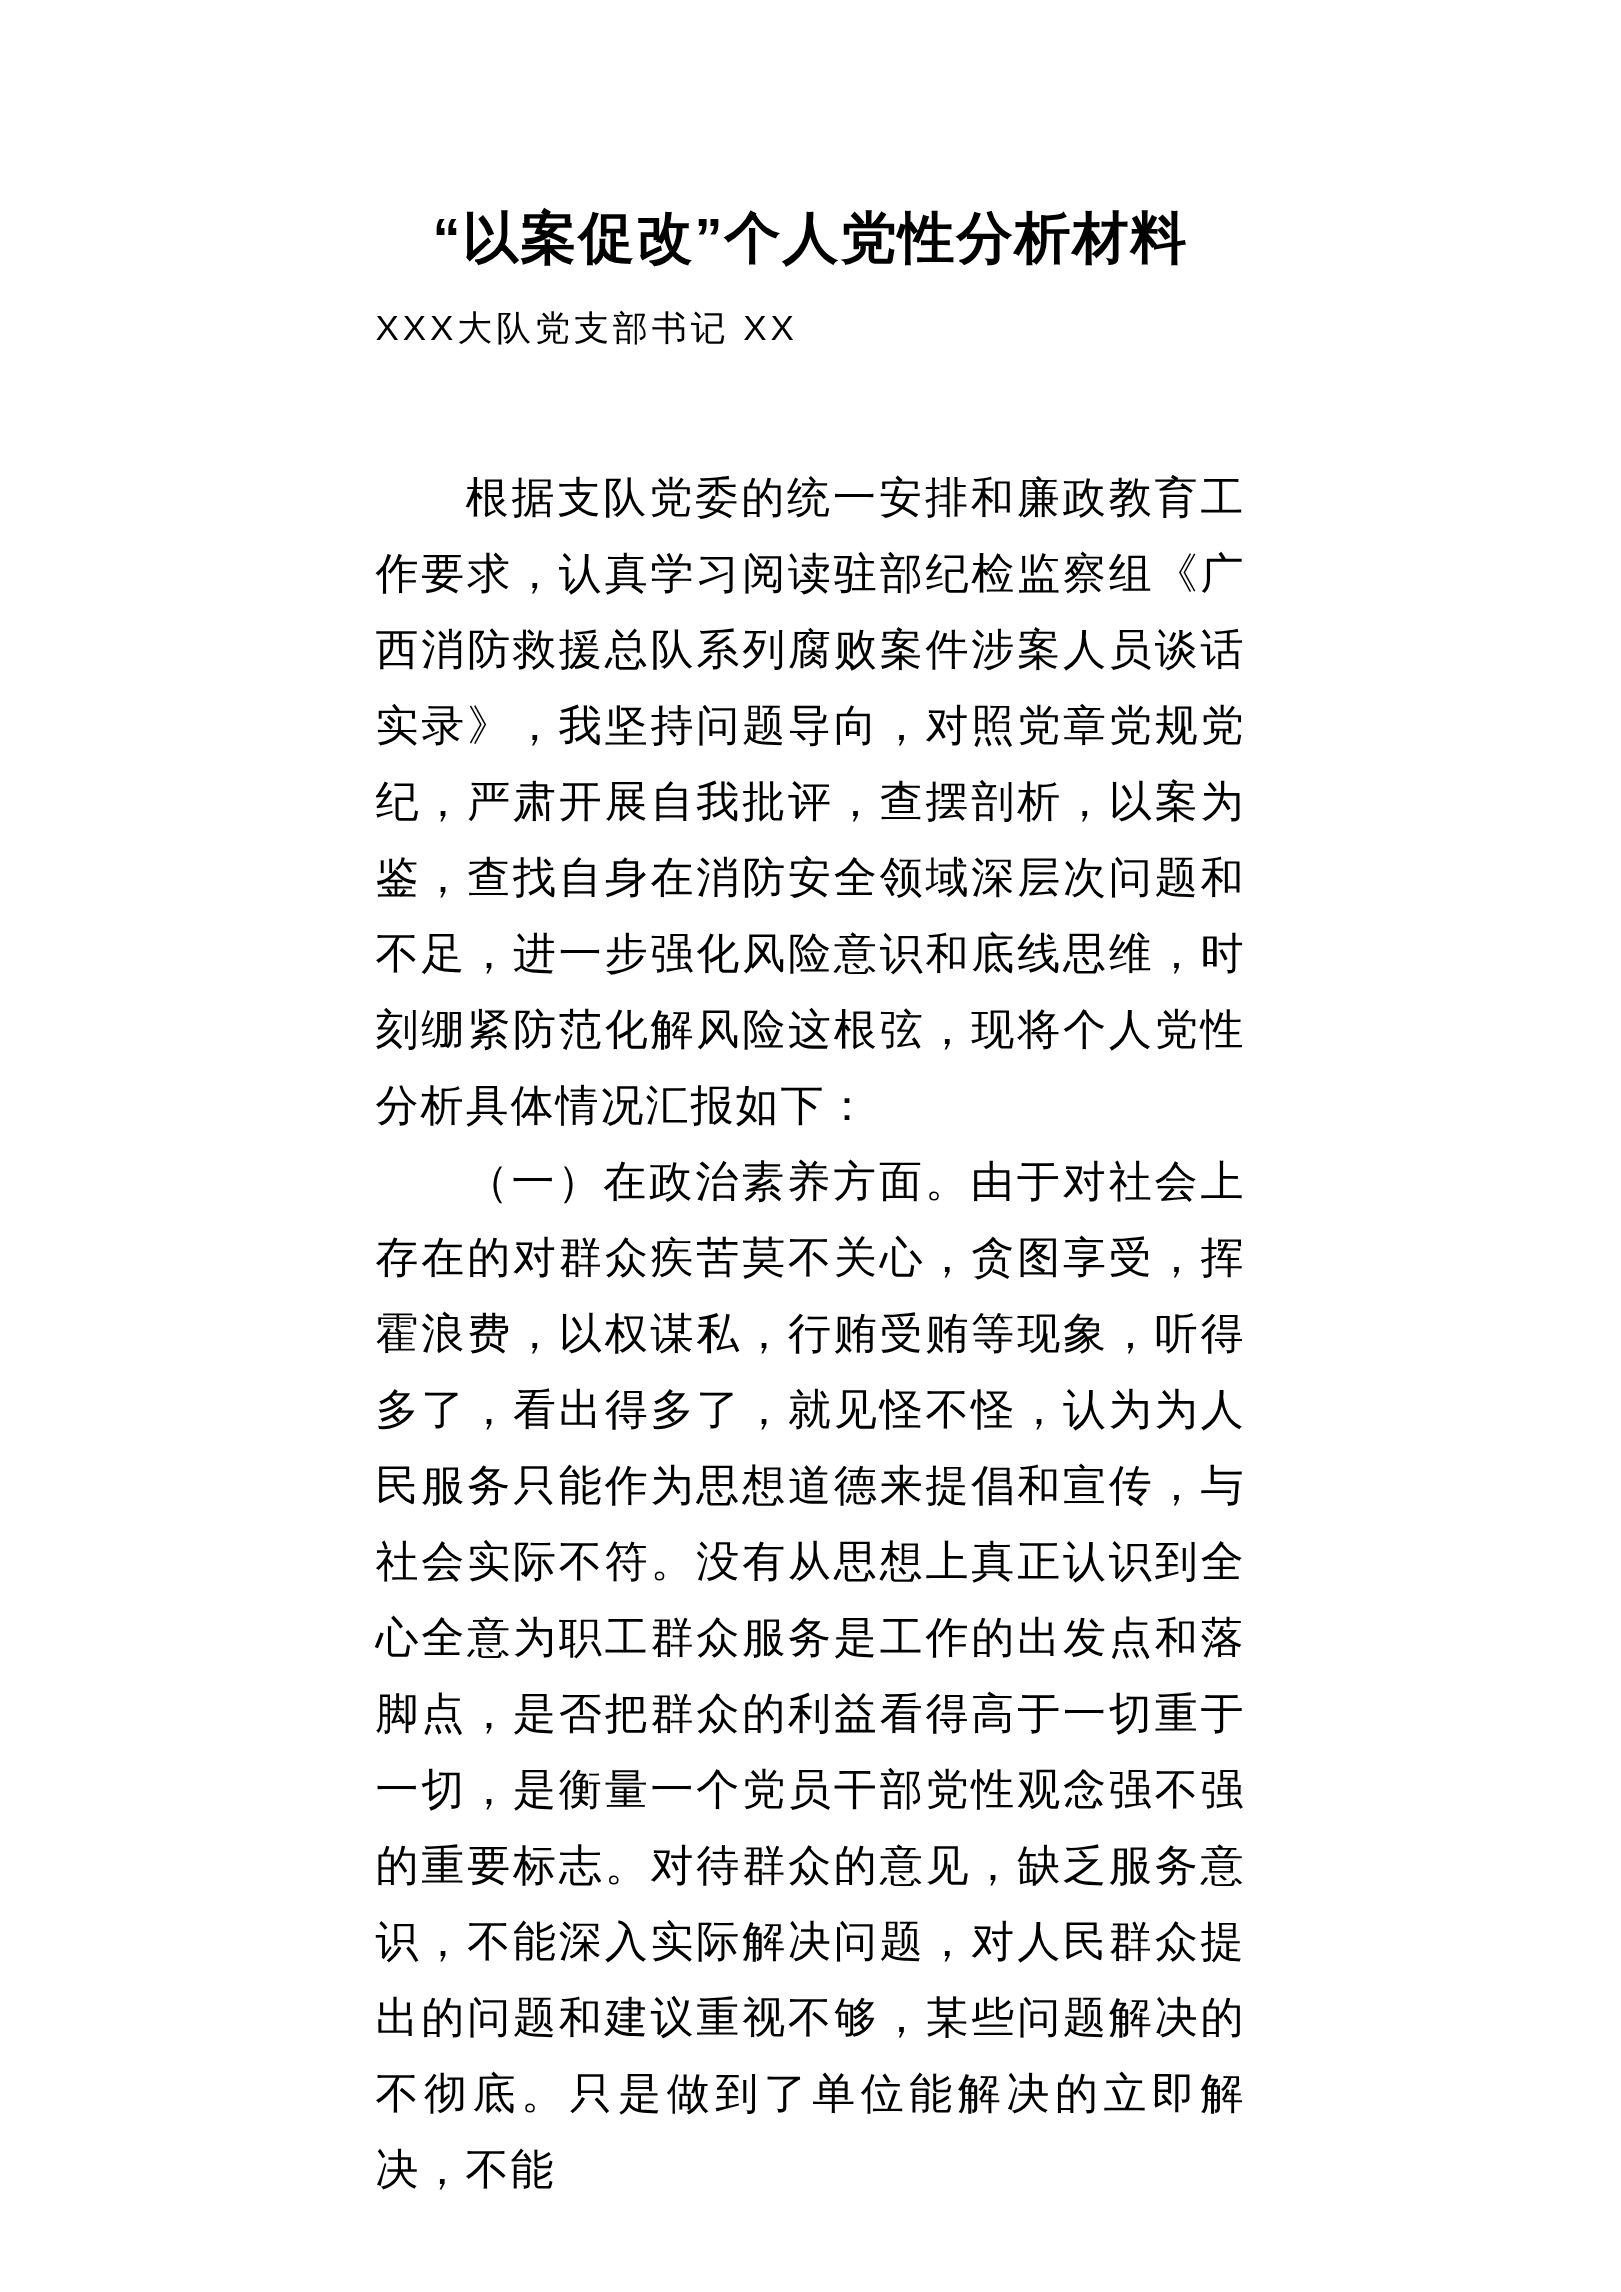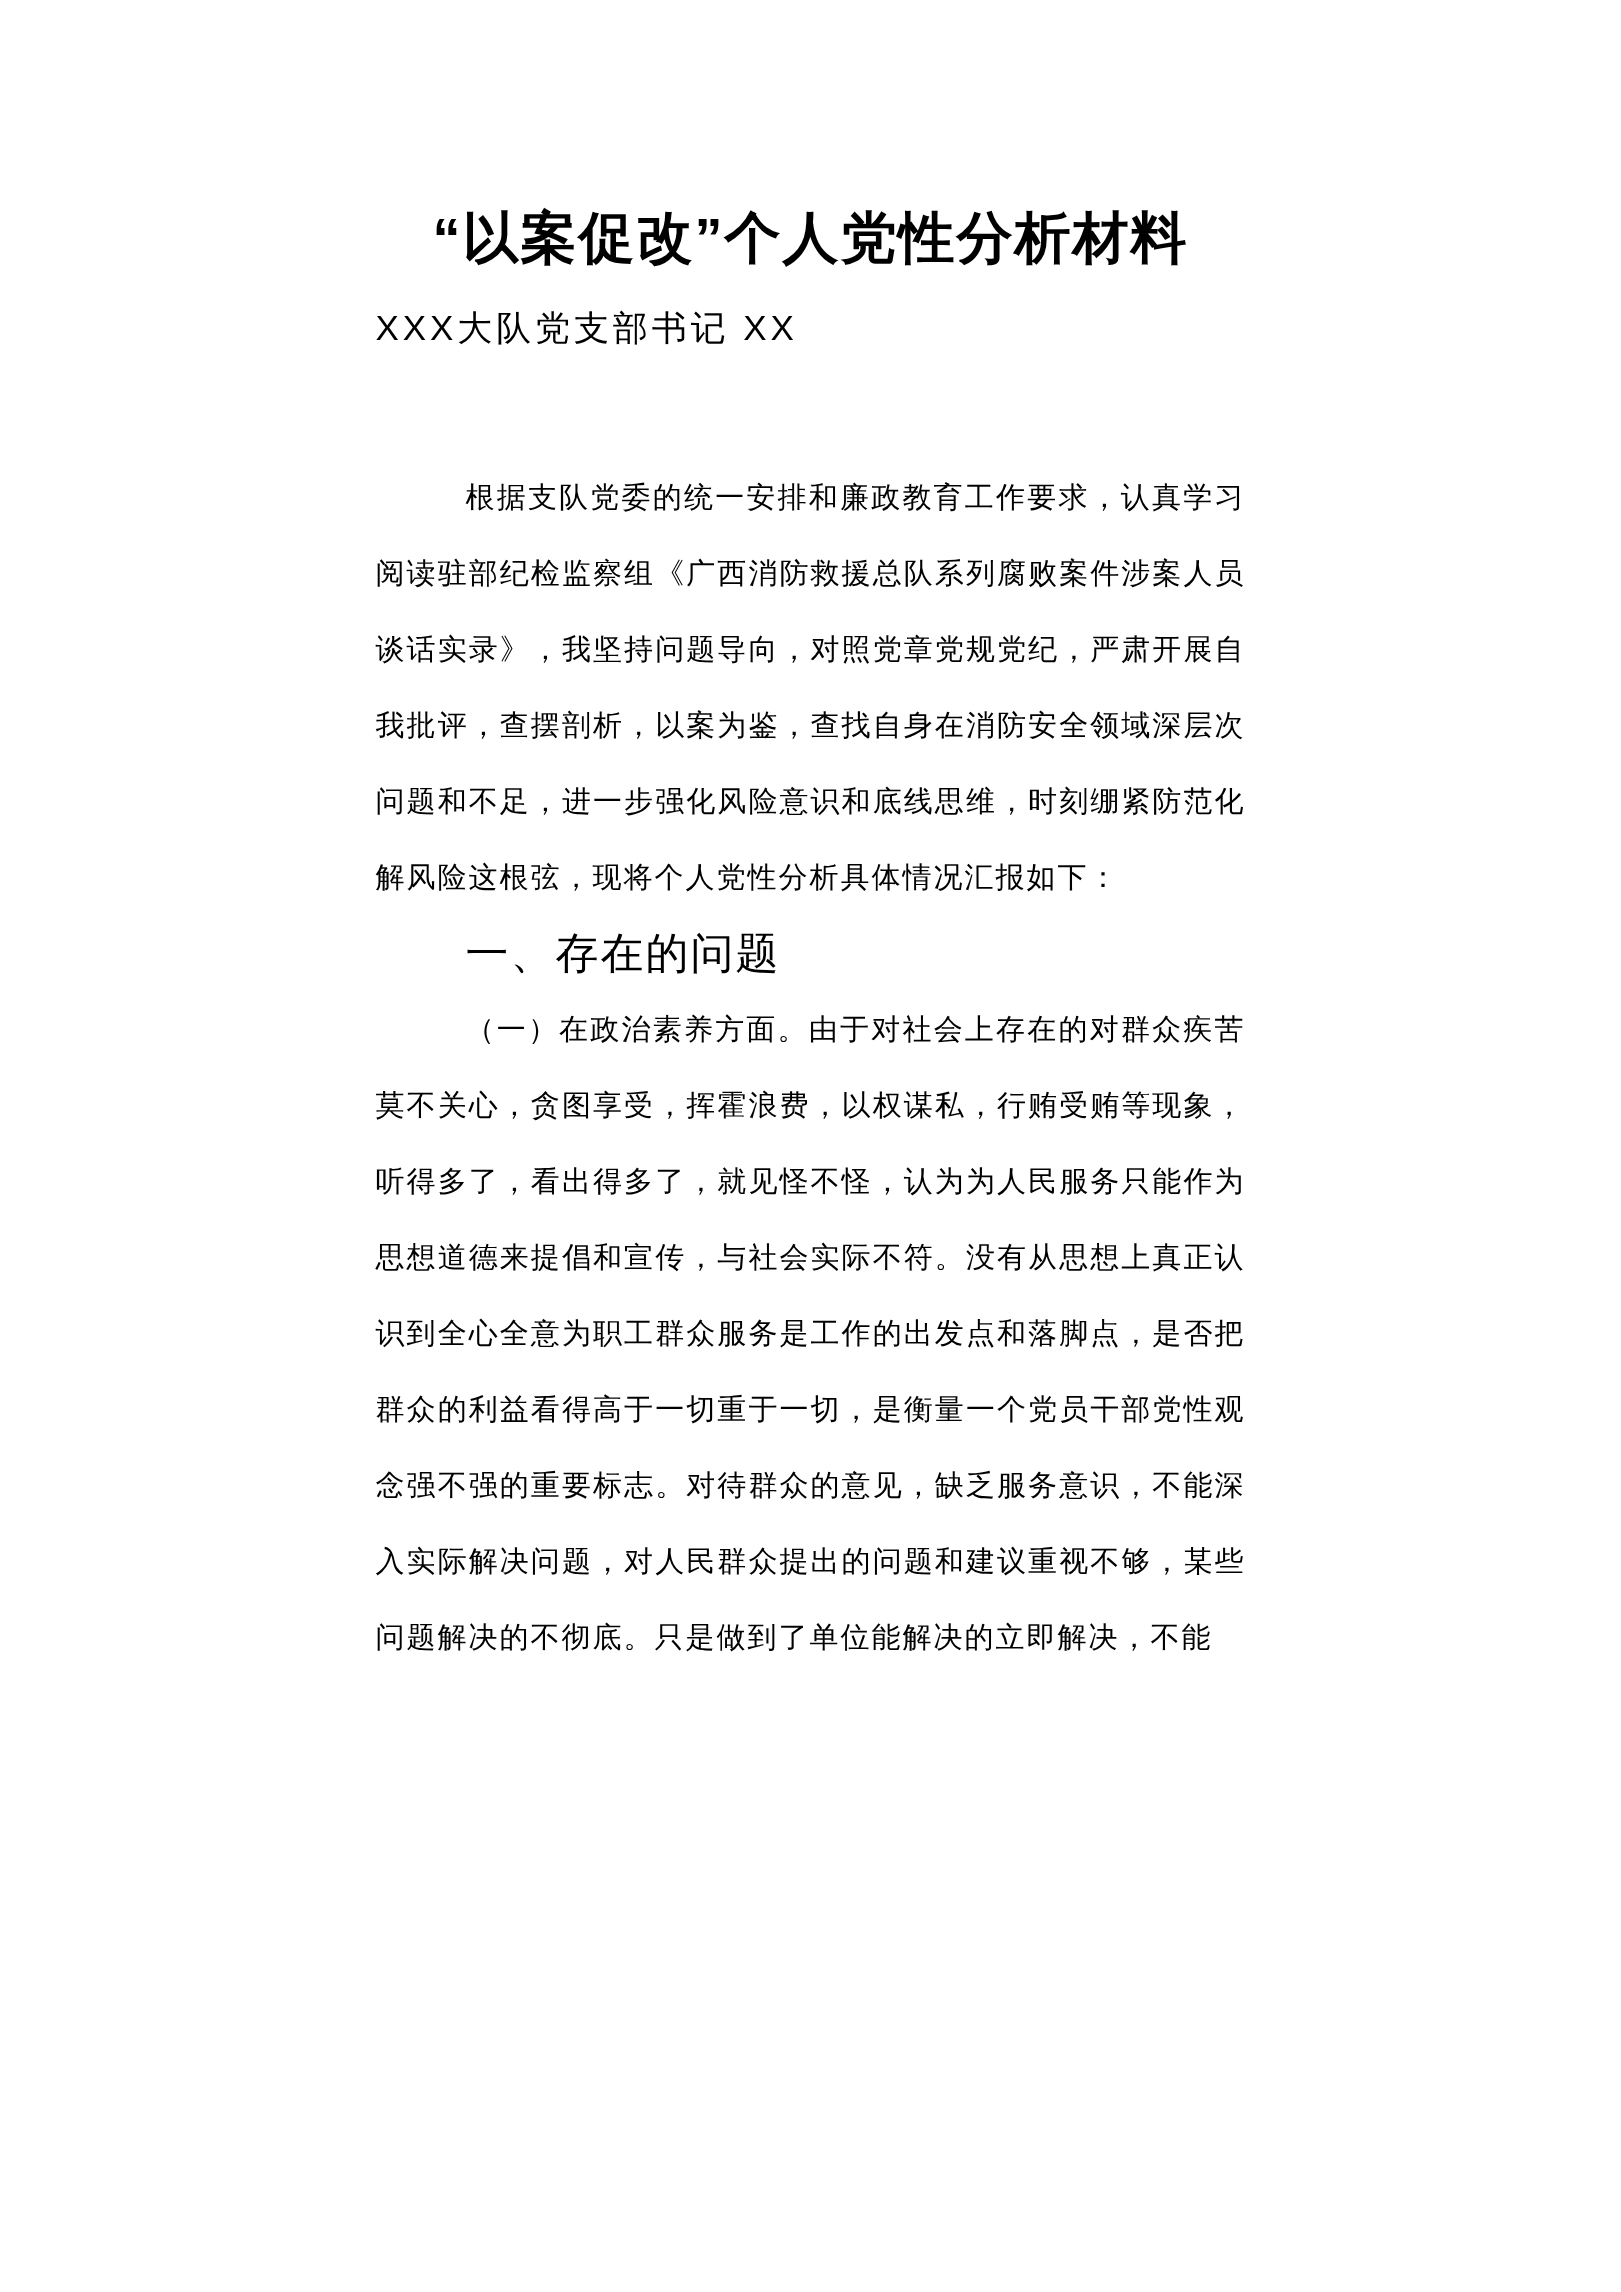--- a/index.html
+++ b/index.html
@@ -34,21 +34,21 @@
     font-size: 35px;
     line-height: 55px;
     letter-spacing: 3.9px;
     font-family: Liberation Sans, sans-serif;
   }
   .doc-body {
     margin-top: 104px;
   }
   .para {
     margin: 0;
-    font-size: 29px;
+    font-size: 43px;
     line-height: 76px;
     letter-spacing: 2px;
     text-align: justify;
     text-justify: inter-ideograph;
     text-indent: 90px;
     font-family: "DejaVu Serif", "Liberation Serif", serif;
   }
   .para .lead-bold {
     font-weight: normal;
   }
@@ -67,20 +67,19 @@
 <div class="page">
 
   <h1 class="doc-title">“以案促改”个人党性分析材料</h1>
 
   <div class="doc-byline">XXX大队党支部书记 XX</div>
 
   <div class="doc-body">
 
     <p class="para">根据支队党委的统一安排和廉政教育工作要求，认真学习阅读驻部纪检监察组《广西消防救援总队系列腐败案件涉案人员谈话实录》，我坚持问题导向，对照党章党规党纪，严肃开展自我批评，查摆剖析，以案为鉴，查找自身在消防安全领域深层次问题和不足，进一步强化风险意识和底线思维，时刻绷紧防范化解风险这根弦，现将个人党性分析具体情况汇报如下：</p>
 
-    <p class="section-heading">一、存在的问题</p>
 
     <p class="para"><span class="lead-bold">（一）在政治素养方面。</span><span>由于对社会上存在的对群众疾苦莫不关心，贪图享受，挥霍浪费，以权谋私，行贿受贿等现象，听得多了，看出得多了，就见怪不怪，认为为人民服务只能作为思想道德来提倡和宣传，与社会实际不符。没有从思想上真正认识到全心全意为职工群众服务是工作的出发点和落脚点，是否把群众的利益看得高于一切重于一切，是衡量一个党员干部党性观念强不强的重要标志。对待群众的意见，缺乏服务意识，不能深入实际解决问题，对人民群众提出的问题和建议重视不够，某些问题解决的不彻底。只是做到了单位能解决的立即解决，不能</span></p>
 
   </div>
 
 </div>
 
 
 </body></html>

